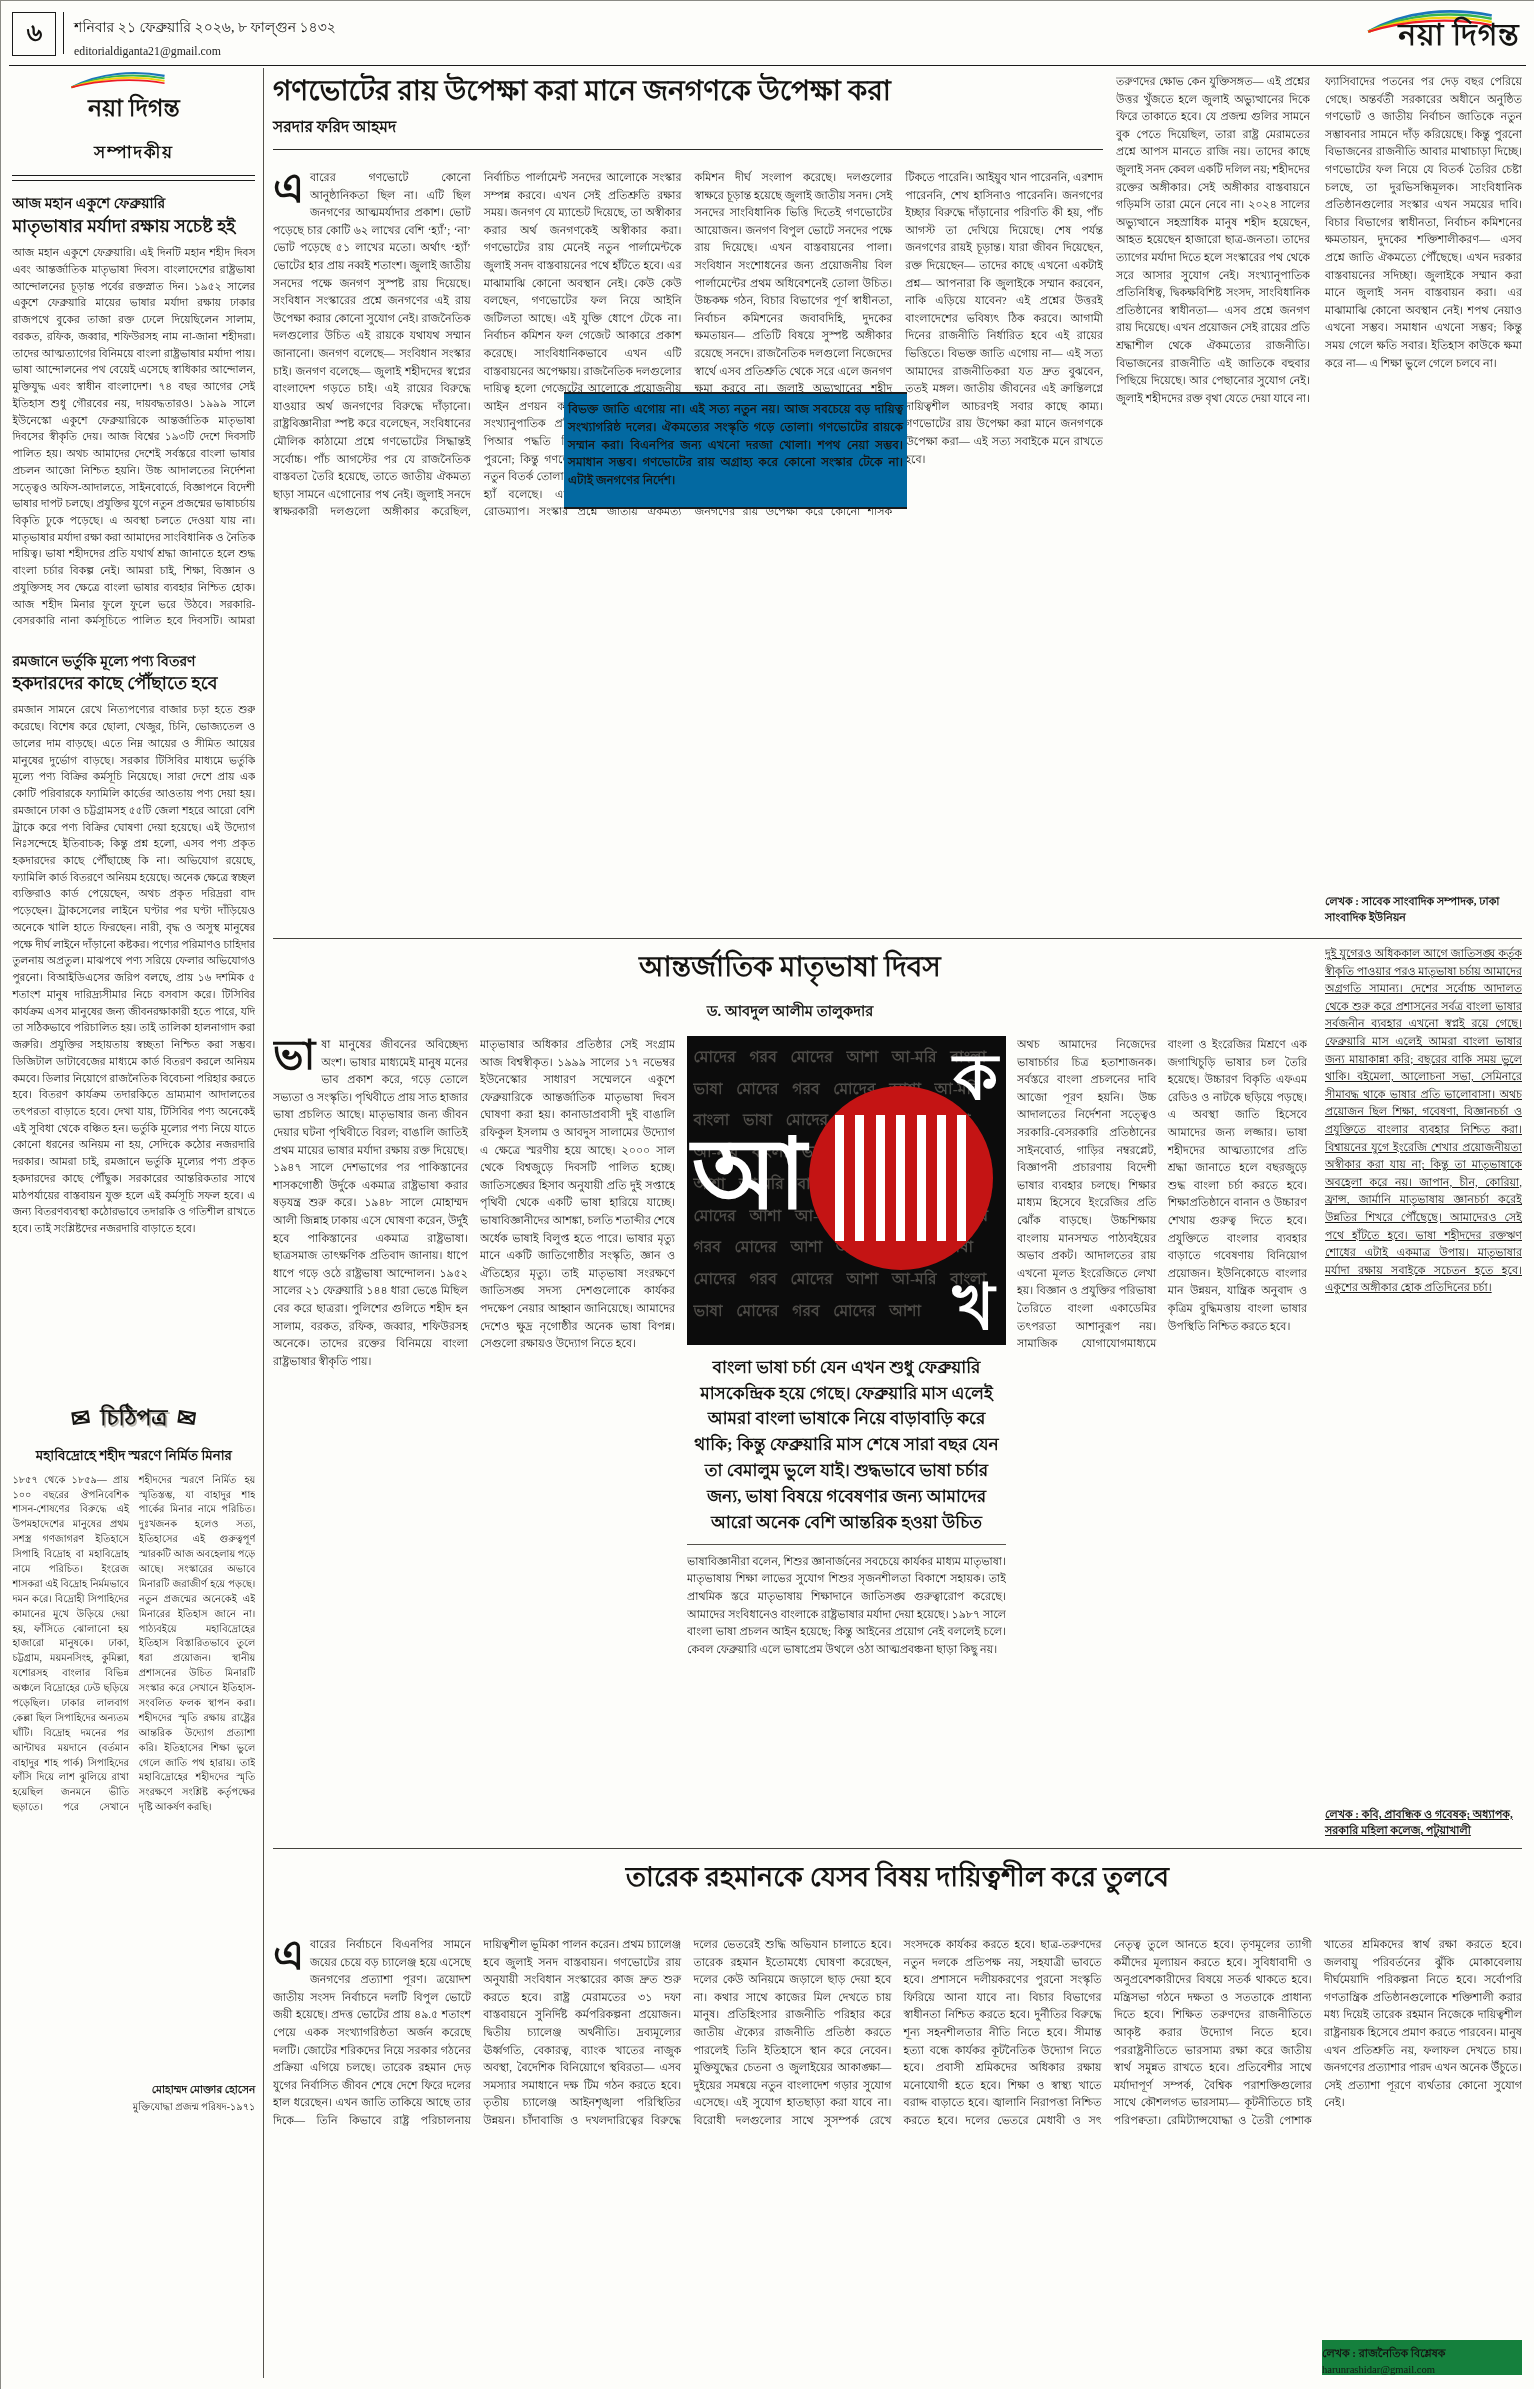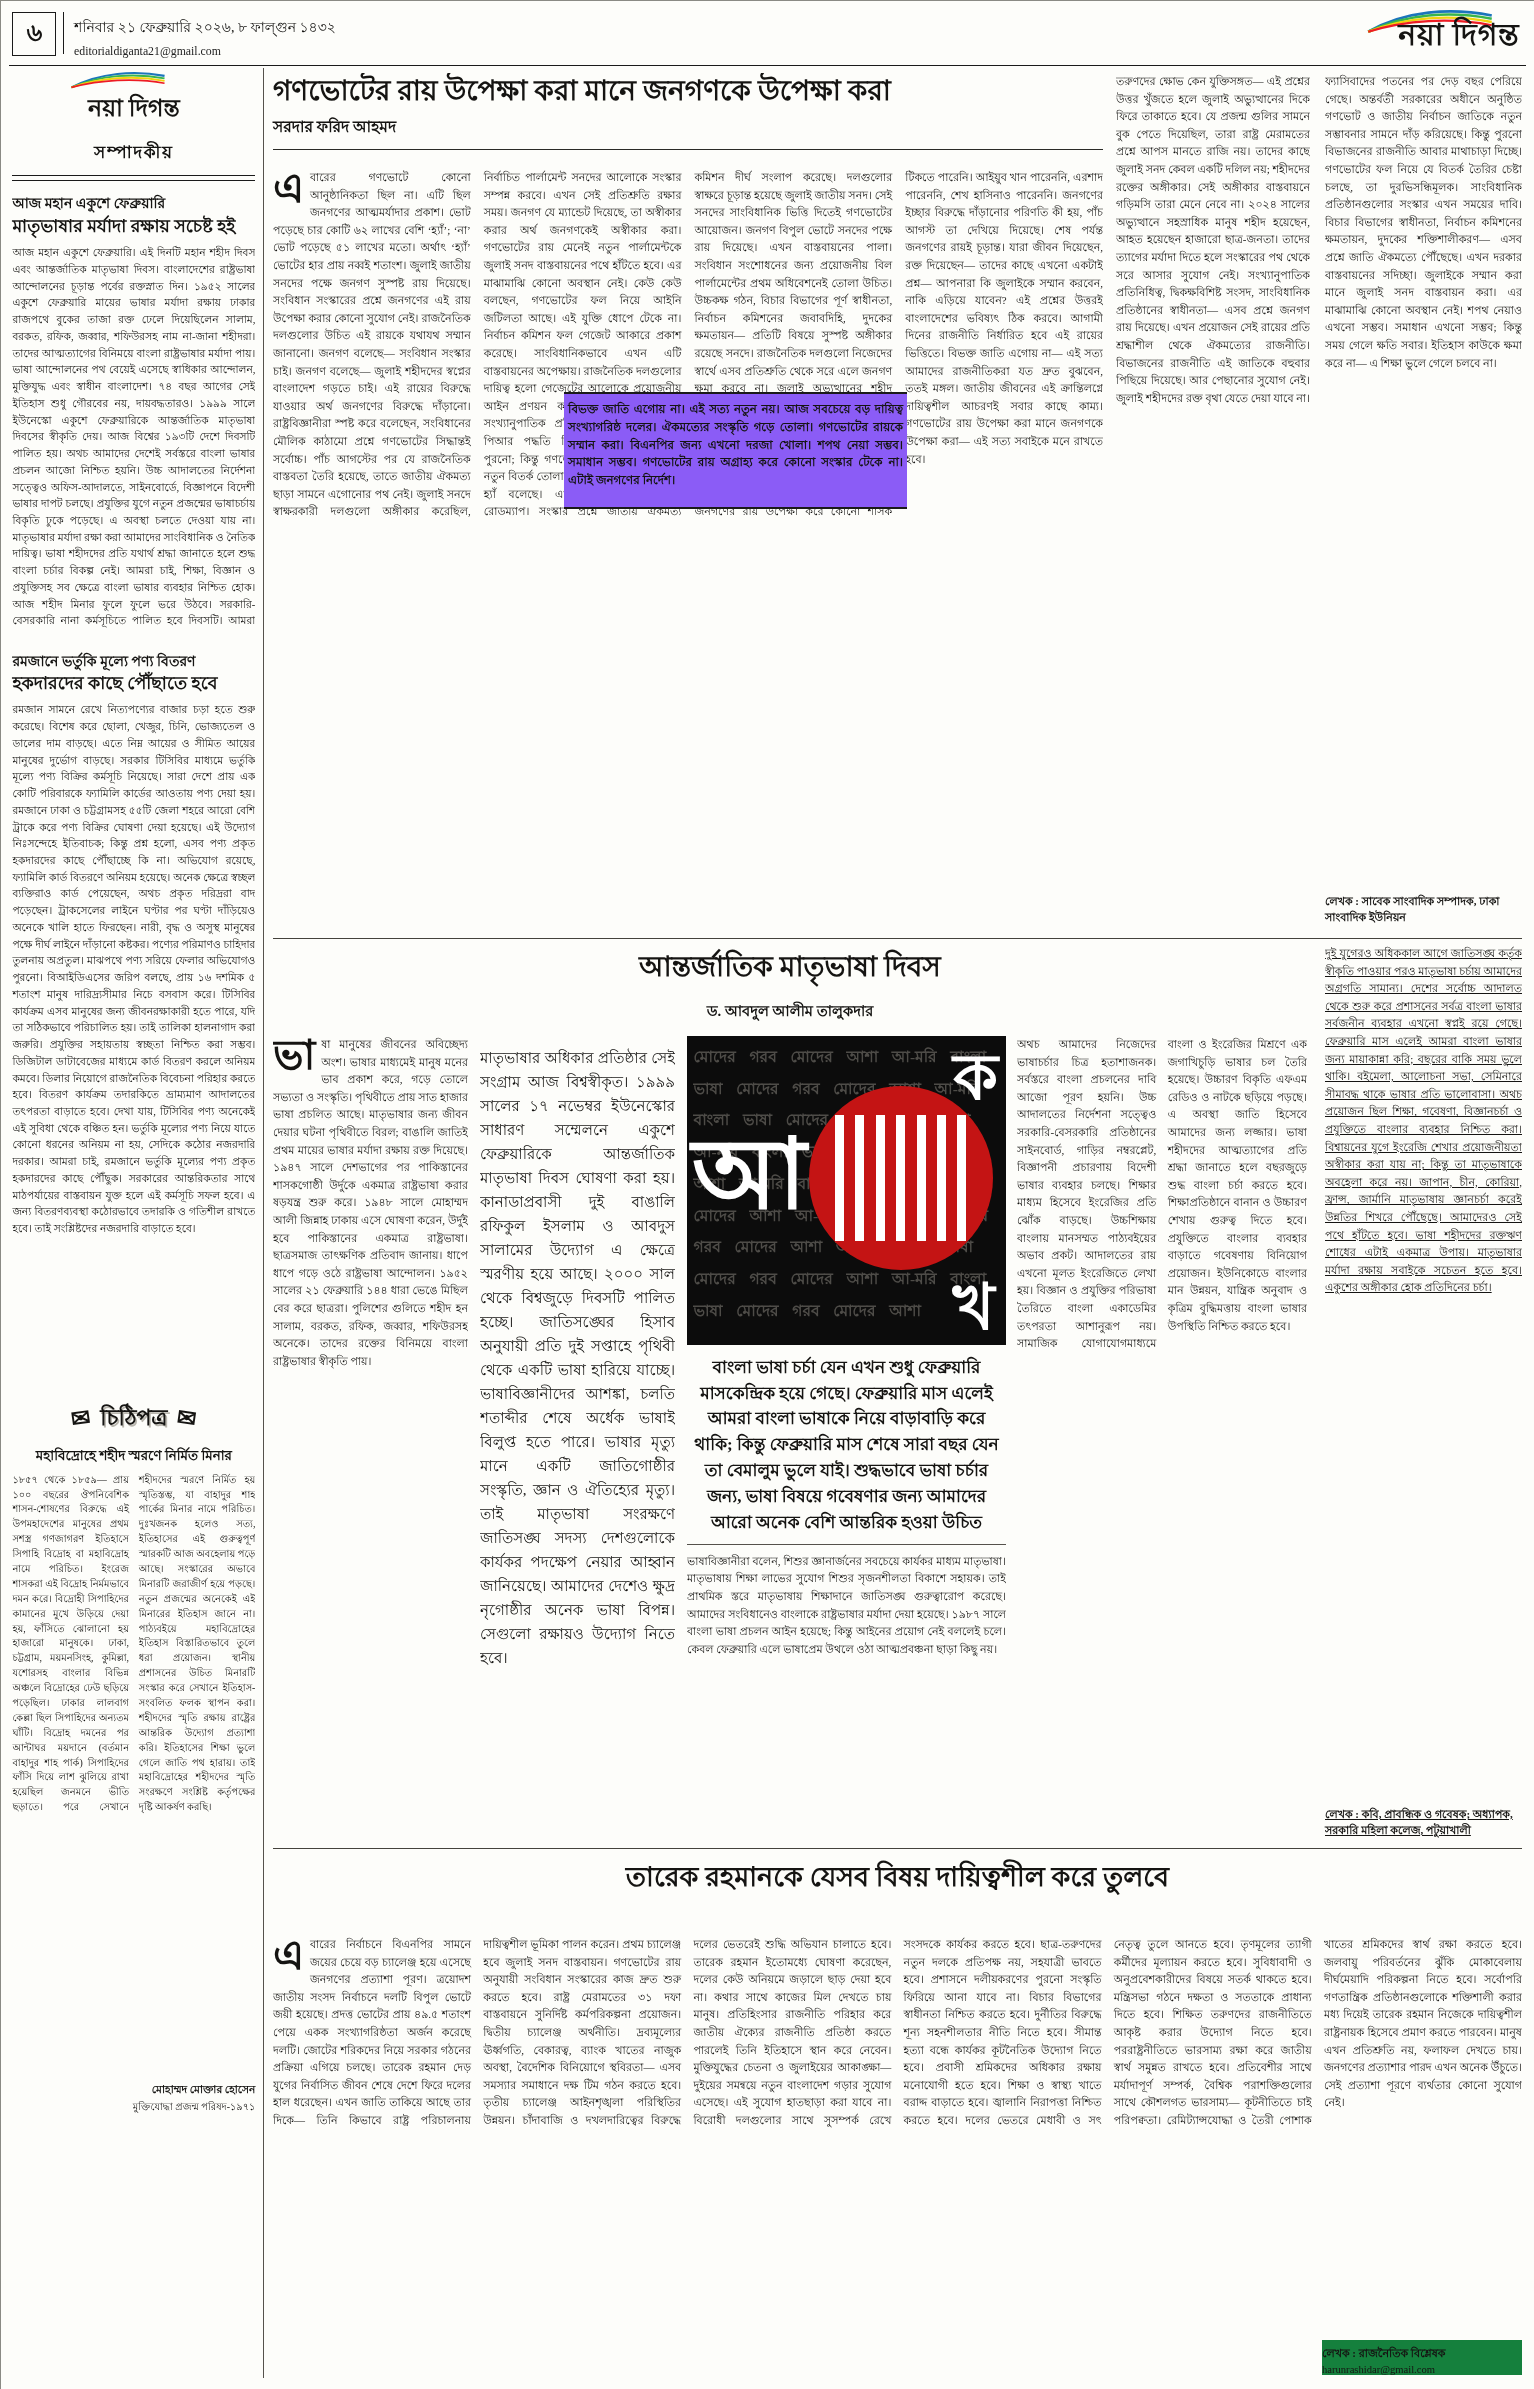--- a/index.html
+++ b/index.html
@@ -43,37 +43,37 @@
   .letter-sig .s1{font-weight:bold;font-size:10.6px;}
   .letter-sig .s2{font-size:9.8px;}
   
   .a1{position:absolute;left:272px;top:72px;width:1249px;height:861px;}
   .a1-head{position:absolute;left:0;top:0;width:830px;text-align:left;border-bottom:0.8px solid #2a2a26;padding-bottom:8.1px;}
   .a1-title{font-size:28px;font-weight:bold;white-space:nowrap;overflow:hidden;line-height:1.25;}
   .a1-byline{font-size:15.5px;font-weight:bold;margin-top:6.5px;}
   .a1-body{position:absolute;left:0;top:96px;width:830px;height:757px;overflow:hidden;
            column-count:4;column-gap:13px;font-size:11px;line-height:1.6;text-align:justify;}
   .dropcap{float:left;font-size:41px;line-height:0.85;font-weight:bold;padding:2.4px 5.7px 0 0;}
-  .a1-quote{position:absolute;left:291px;top:319px;width:335px;height:98px;background:#8b5cf6;
+  .a1-quote{position:absolute;left:291px;top:319px;width:335px;height:98px;background:#0369a1;
             border-top:2.4px solid #1a1a1a;border-bottom:2.4px solid #1a1a1a;padding:7.3px 4.1px;
             font-size:11.8px;font-weight:bold;line-height:1.5;text-align:justify;overflow:hidden;}
   .a1-col5{position:absolute;left:843px;top:0;width:194px;height:853px;overflow:hidden;
            font-size:11px;line-height:1.6;text-align:justify;}
   .a1-col6{position:absolute;left:1052px;top:0;width:197px;height:853px;display:flex;flex-direction:column;}
   .colflow{flex:1;overflow:hidden;font-size:11px;line-height:1.6;text-align:justify;}
   .art-footer{font-size:11px;font-weight:bold;padding-top:6.5px;line-height:1.45;}
   
   .a2{position:absolute;left:272px;top:944px;width:1249px;height:897px;}
   .a2-head{position:absolute;left:0;top:0;width:1034px;text-align:center;}
   .a2-title{font-size:28px;font-weight:bold;white-space:nowrap;overflow:hidden;}
   .a2-byline{font-size:14.7px;font-weight:bold;margin-top:6.5px;}
   .a2-colA{position:absolute;left:0;top:91px;width:195px;height:804px;overflow:hidden;
            font-size:11px;line-height:1.6;text-align:justify;}
-  .a2-colB{position:absolute;left:207px;top:101px;width:195px;height:804px;overflow:hidden;
-           font-size:15px;line-height:1.6;text-align:justify;}
+  .a2-colB{position:absolute;left:207px;top:91px;width:195px;height:804px;overflow:hidden;
+           font-size:11px;line-height:1.6;text-align:justify;}
   .a2-center{position:absolute;left:414px;top:91px;width:319px;height:804px;}
   .artimg{position:relative;width:319px;height:309px;background:#0c0c0c;overflow:hidden;}
   .img-bgtext{position:absolute;inset:0;color:#4e4c48;font-weight:bold;font-size:15.5px;
               line-height:2.05;word-spacing:9.8px;padding:4.9px 6.5px;overflow:hidden;}
   .img-circle{position:absolute;left:122px;top:50px;width:184px;height:184px;border-radius:50%;
               background:#c41414;overflow:hidden;}
   .img-stripes{position:absolute;left:14%;right:14%;top:16%;bottom:16%;
                background:repeating-linear-gradient(90deg,#fff 0 9px,rgba(0,0,0,0) 9px 20.4px);}
   .gl{position:absolute;color:#fff;font-weight:bold;}
   .gl1{left:4.9px;top:90px;font-size:98px;line-height:1;}

